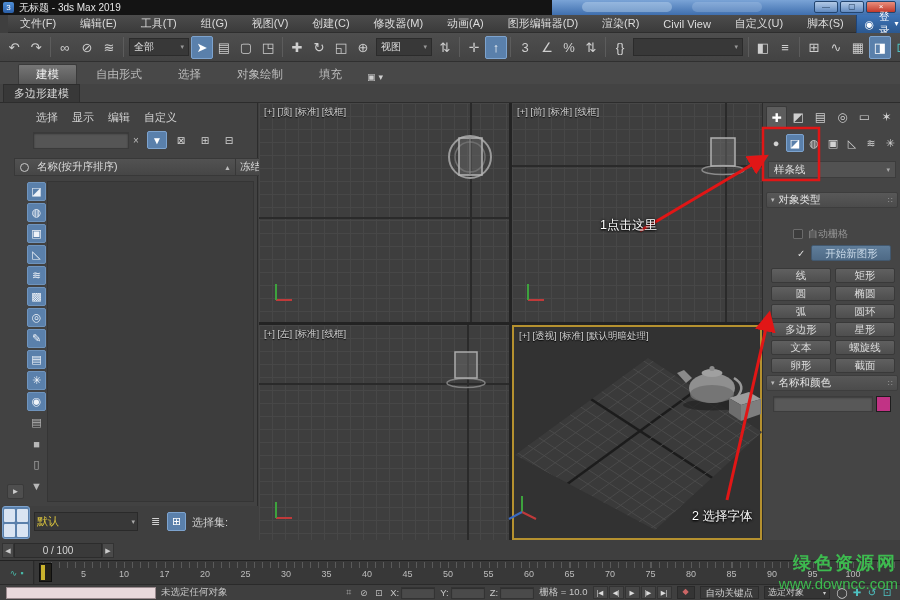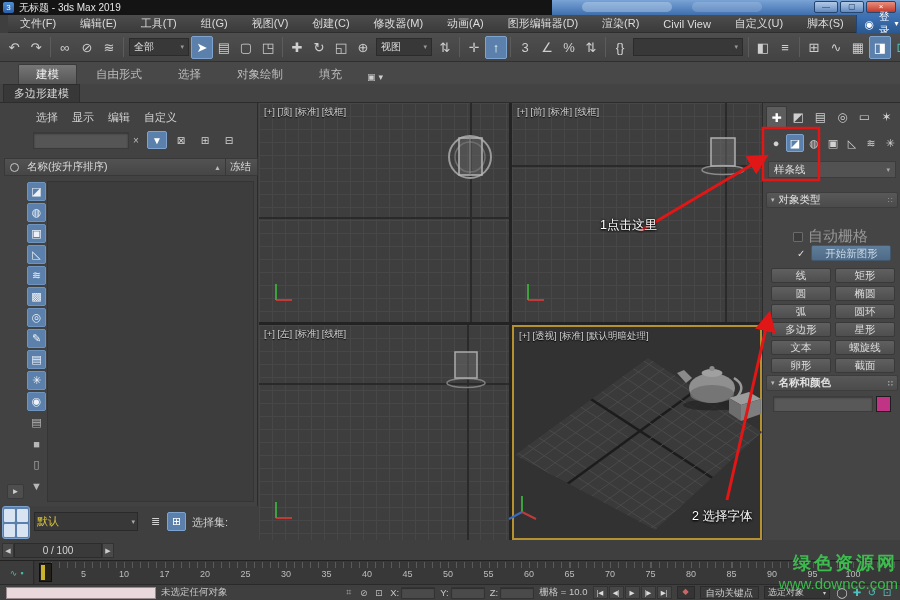--- a/index.html
+++ b/index.html
@@ -41,21 +41,21 @@
   .poly-chip { margin-left:3px; background:#383838; border:1px solid #2d2d2d; padding:1px 10px; font-size:11px; color:#d8d8d8; }
 
   
   .explorer { position:absolute; left:0; top:103px; width:258px; height:403px; background:#424242; border-right:1px solid #2c2c2c; }
   .exp-menu { position:absolute; left:36px; top:7px; display:flex; gap:14px; font-size:11px; color:#d2d2d2; }
   .exp-search-row { position:absolute; left:33px; top:28px; display:flex; align-items:center; gap:4px; }
   .exp-input { width:96px; height:17px; background:#555; border:1px solid #3a3a3a; box-shadow:inset 0 1px 2px rgba(0,0,0,.4); color:#eee; font-size:10px; padding:0 3px; }
   .exp-x { color:#bbb; font-size:10px; width:10px; }
   .mini-btn { width:20px; height:18px; display:flex; align-items:center; justify-content:center; font-size:10px; color:#d5d5d5; border-radius:2px; }
   .mini-btn.active { background:#5a80ab; border:1px solid #7da3ce; color:#fff; }
-  .exp-header { position:absolute; left:4px; top:55px; width:254px; height:18px; background:linear-gradient(#525252,#464646); border:1px solid #383838; display:flex; align-items:center; font-size:10.5px; color:#ddd; }
+  .exp-header { position:absolute; left:14px; top:55px; width:254px; height:18px; background:linear-gradient(#525252,#464646); border:1px solid #383838; display:flex; align-items:center; font-size:10.5px; color:#ddd; }
   .hdr-circle { width:9px; height:9px; border:1.5px solid #c9c9c9; border-radius:50%; margin:0 8px 0 5px; }
   .hdr-sort { margin-left:auto; font-size:7px; color:#bbb; }
   .hdr-div { width:1px; height:100%; background:#383838; margin:0 4px; }
   .exp-list { position:absolute; left:47px; top:78px; right:3px; bottom:4px; background:#3d3d3d; border:1px solid #353535; }
   .filter-strip { position:absolute; left:27px; top:79px; width:20px; display:flex; flex-direction:column; gap:2px; }
   .f-icon { width:19px; height:19px; display:flex; align-items:center; justify-content:center; font-size:11px; border-radius:2px; color:#eef2f8; background:#5a80ab; border:1px solid #6f94bd; }
   .f-icon.gray { background:transparent; border:1px solid transparent; color:#b8b8b8; }
   .exp-collapse { position:absolute; left:7px; top:381px; width:17px; height:15px; background:#4e4e4e; border:1px solid #3a3a3a; color:#ccc; font-size:8px; display:flex; align-items:center; justify-content:center; border-radius:2px; }
 
   
@@ -87,21 +87,21 @@
   .cmd-tab { width:21px; height:22px; display:flex; align-items:center; justify-content:center; font-size:12px; color:#cfcfcf; border-radius:2px 2px 0 0; }
   .cmd-tab.active { background:#5d5d5d; border:1px solid #3a3a3a; border-bottom:none; color:#fff; }
   .cmd-cats { position:absolute; left:4px; top:31px; display:flex; gap:1px; }
   .cmd-cat { width:18px; height:18px; display:flex; align-items:center; justify-content:center; font-size:11px; color:#d2d2d2; border-radius:2px; }
   .cmd-cat.active { background:#5a80ab; border:1px solid #7da3ce; color:#fff; }
   .subcat-dd { position:absolute; left:5px; top:58px; width:128px; height:17px; background:#525252; border:1px solid #3c3c3c; display:flex; align-items:center; padding:0 5px; font-size:10.5px; color:#ddd; }
   .subcat-dd .arr { margin-left:auto; font-size:7px; color:#aaa; }
   .rollout-h { position:absolute; left:3px; width:132px; height:16px; background:linear-gradient(#585858,#4b4b4b); border:1px solid #3d3d3d; border-radius:2px; display:flex; align-items:center; padding:0 4px; font-size:10.5px; color:#e2e2e2; }
   .rollout-h .tri { font-size:7px; margin-right:4px; color:#bbb; }
   .rollout-h .grip { margin-left:auto; font-size:8px; color:#999; }
-  .autogrid-row { position:absolute; left:30px; top:124px; display:flex; align-items:center; gap:5px; font-size:15px; color:#969696; }
+  .autogrid-row { position:absolute; left:30px; top:124px; display:flex; align-items:center; gap:5px; font-size:10px; color:#969696; }
   .chk { width:10px; height:10px; background:#3c3c3c; border:1px solid #6a6a6a; border-radius:1px; font-size:9px; line-height:9px; text-align:center; color:#ddd; }
   .startshape-row { position:absolute; left:34px; top:142px; display:flex; align-items:center; gap:6px; }
   .btn-blue { width:80px; height:16px; background:linear-gradient(#5f7d9a,#4e6a86); border:1px solid #42586e; border-radius:2px; color:#c7d7e6; font-size:10.5px; text-align:center; line-height:14px; }
   .obj-grid { position:absolute; left:8px; top:165px; width:124px; display:grid; grid-template-columns:60px 60px; gap:3px 4px; }
   .obj-btn { height:15px; background:linear-gradient(#606060,#4e4e4e); border:1px solid #393939; border-radius:2px; color:#dcdcdc; font-size:10.5px; text-align:center; line-height:13px; }
   .name-row { position:absolute; left:10px; top:293px; display:flex; align-items:center; gap:3px; }
   .name-input { width:100px; height:16px; background:#585858; border:1px solid #3c3c3c; box-shadow:inset 0 1px 2px rgba(0,0,0,.35); }
   .swatch { width:15px; height:16px; border:1px solid #1e1e1e; }
 
   
@@ -513,21 +513,21 @@
         <div class="obj-btn">弧</div>
         <div class="obj-btn">圆环</div>
         <div class="obj-btn">多边形</div>
         <div class="obj-btn">星形</div>
         <div class="obj-btn">文本</div>
         <div class="obj-btn">螺旋线</div>
         <div class="obj-btn">卵形</div>
         <div class="obj-btn">截面</div>
         <div class="obj-btn">徒手</div>
       </div>
-    <div class="rollout-h" style="top:272px;font-weight:bold;">
+    <div class="rollout-h" style="top:272px;">
       <span class="tri">▾</span>
       <span>名称和颜色</span>
       <span class="grip">∷</span>
     </div>
     <div class="name-row">
       <div class="name-input"></div>
       <div class="swatch" id="color-swatch" style="background: rgb(193, 51, 133);"></div>
     </div>
   </div>
 

